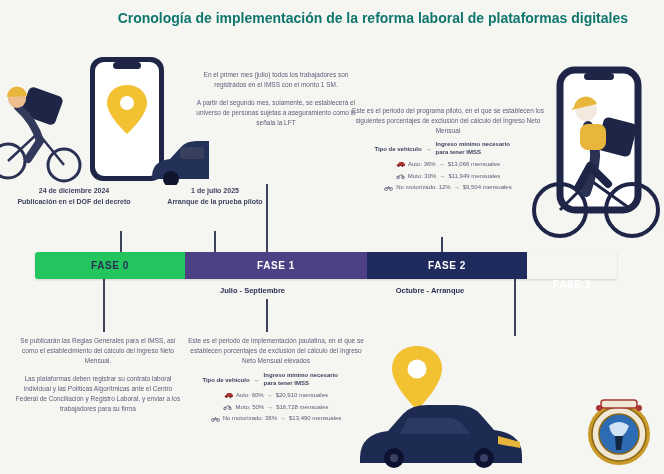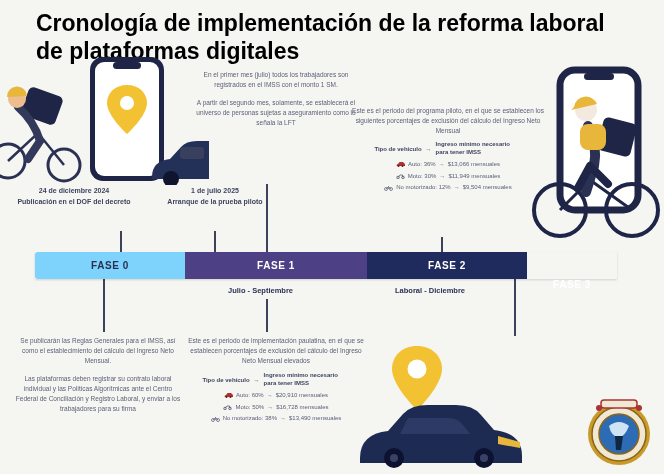--- a/index.html
+++ b/index.html
@@ -1,30 +1,30 @@
 <!DOCTYPE html>
 <html><head>
 <meta charset="utf-8">
 <style>
   html,body{margin:0;padding:0;background:#e9e9e6;}
   .canvas{
     position:relative;width:664px;height:474px;background:#f5f5f2;
     font-family:"Liberation Sans",sans-serif;color:#565b72;overflow:hidden;
   }
   .title{
-    position:absolute;left:36px;right:36px;top:10px;text-align:left;
-    font-size:23px;font-weight:700;color:#000000;line-height:1.2;
+    position:absolute;left:36px;right:36px;top:10px;text-align:right;
+    font-size:14px;font-weight:700;color:#0f766e;line-height:1.2;
   }
   .note{position:absolute;text-align:center;font-size:6.5px;line-height:1.55;color:#5a5f75;}
   .note p{margin:0 0 8px;}
   .milestone{position:absolute;text-align:center;font-size:7px;font-weight:700;color:#3f4460;line-height:1.5;}
   
   .bar{position:absolute;left:35px;top:252px;height:27px;display:flex;box-shadow:0 1px 2px rgba(0,0,0,.15);}
   .seg{display:flex;align-items:center;justify-content:center;font-weight:700;font-size:10px;letter-spacing:.6px;}
-  .seg-0{width:150px;background:#7dd3fc;color:#2A2F52;border-radius:3px 0 0 3px;}
+  .seg-0{width:150px;background:#22c55e;color:#2A2F52;border-radius:3px 0 0 3px;}
   .seg-1{width:182px;background:#4D4084;color:#ffffff;}
   .seg-2{width:160px;background:#1E2B5C;color:#ffffff;text-align:center;}
   .seg-3{width:90px;background:#0f766e;color:#ffffff;border-radius:0 3px 3px 0;margin-top:32px;}
   .period{position:absolute;top:286px;text-align:center;font-size:7.5px;font-weight:700;color:#2b3153;}
   .tick{position:absolute;width:1.5px;background:#3c415c;}
   
   .vtable{margin-top:5px;font-size:6px;color:#5a5f75;}
   .vhead{display:flex;justify-content:center;align-items:flex-start;gap:4px;margin-bottom:3px;}
   .vhead .h1{font-weight:700;color:#3f4460;padding-top:4px;white-space:nowrap;}
   .vhead .arr{padding-top:4px;color:#3f4460;}
@@ -156,22 +156,22 @@
   <div class="tick" style="left:103px;top:279px;height:53px"></div>
   <div class="tick" style="left:266px;top:299px;height:33px"></div>
   <div class="tick" style="left:514px;top:279px;height:57px"></div>
 
   <div class="bar">
     <div class="seg seg-0">FASE 0</div>
     <div class="seg seg-1">FASE 1</div>
     <div class="seg seg-2">FASE 2</div>
     <div class="seg seg-3">FASE 3</div>
   </div>
-  <div class="period" style="left:178px;width:165px">Julio - Septiembre</div>
-  <div class="period" style="left:350px;width:160px">Laboral - Diciembre</div>
+  <div class="period" style="left:170px;width:165px">Julio - Septiembre</div>
+  <div class="period" style="left:350px;width:160px">Octubre - Arranque</div>
 
   <div class="note" style="left:12px;top:336px;width:172px">
     <p>Se publicarán las Reglas Generales para el IMSS, así como el establecimiento del cálculo del Ingreso Neto Mensual.</p>
     <p>Las plataformas deben registrar su contrato laboral individual y las Políticas Algorítmicas ante el Centro Federal de Conciliación y Registro Laboral, y enviar a los trabajadores para su firma</p>
   </div>
 
   <div class="note" style="left:184px;top:336px;width:184px">
     <p style="margin-bottom:6px">Este es el periodo de implementación paulatina, en el que se establecen porcentajes de exclusión del cálculo del Ingreso Neto Mensual elevados</p>
     <div class="vtable">
       <div class="vhead">

